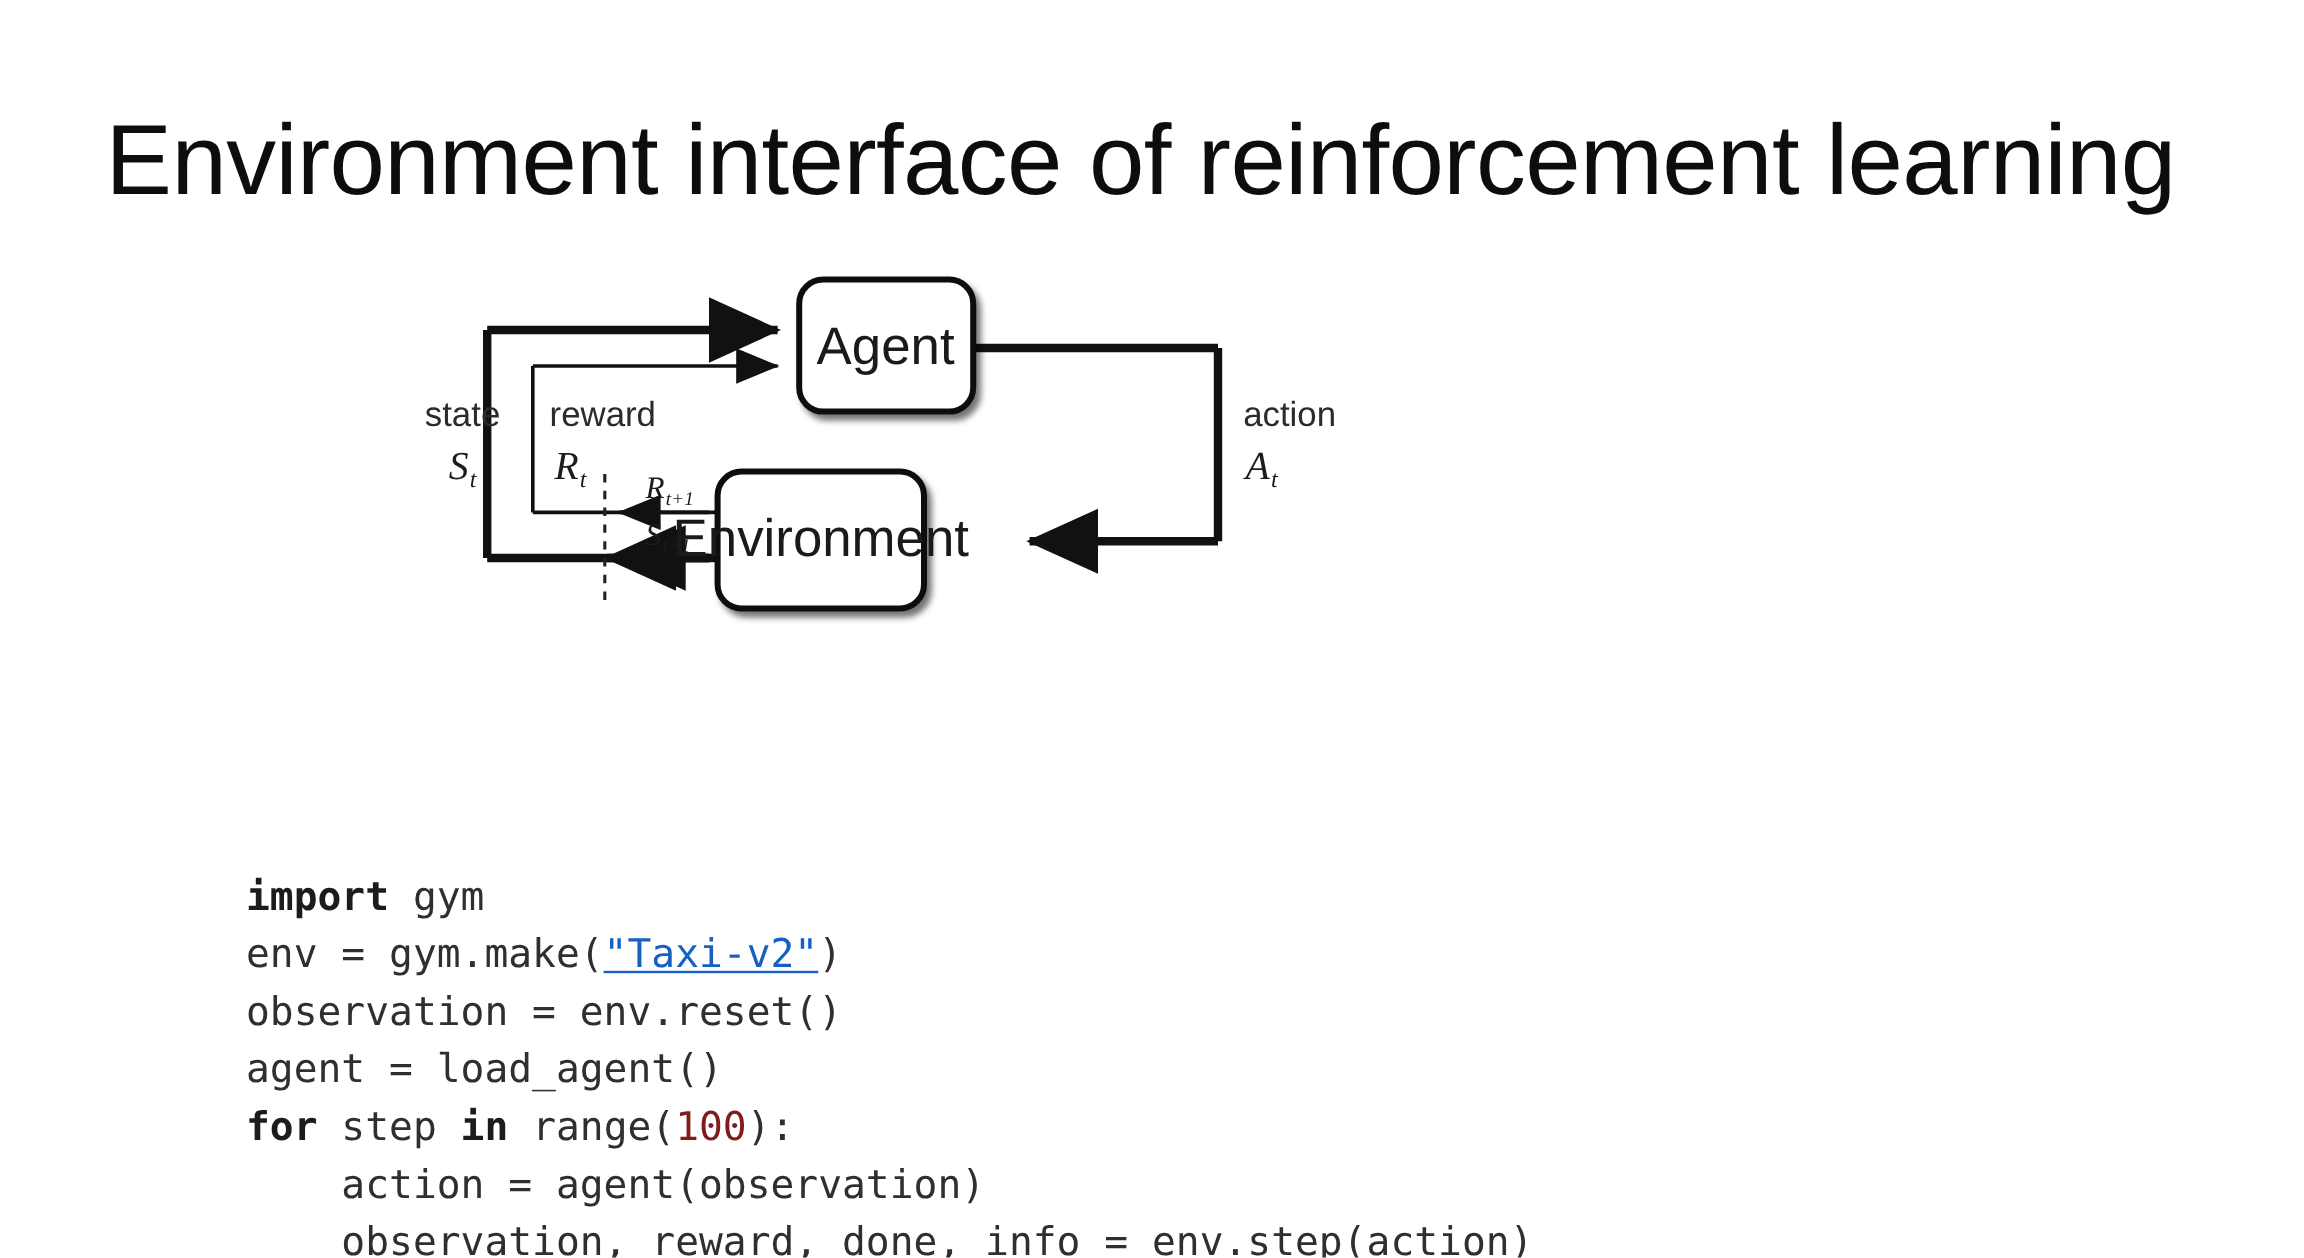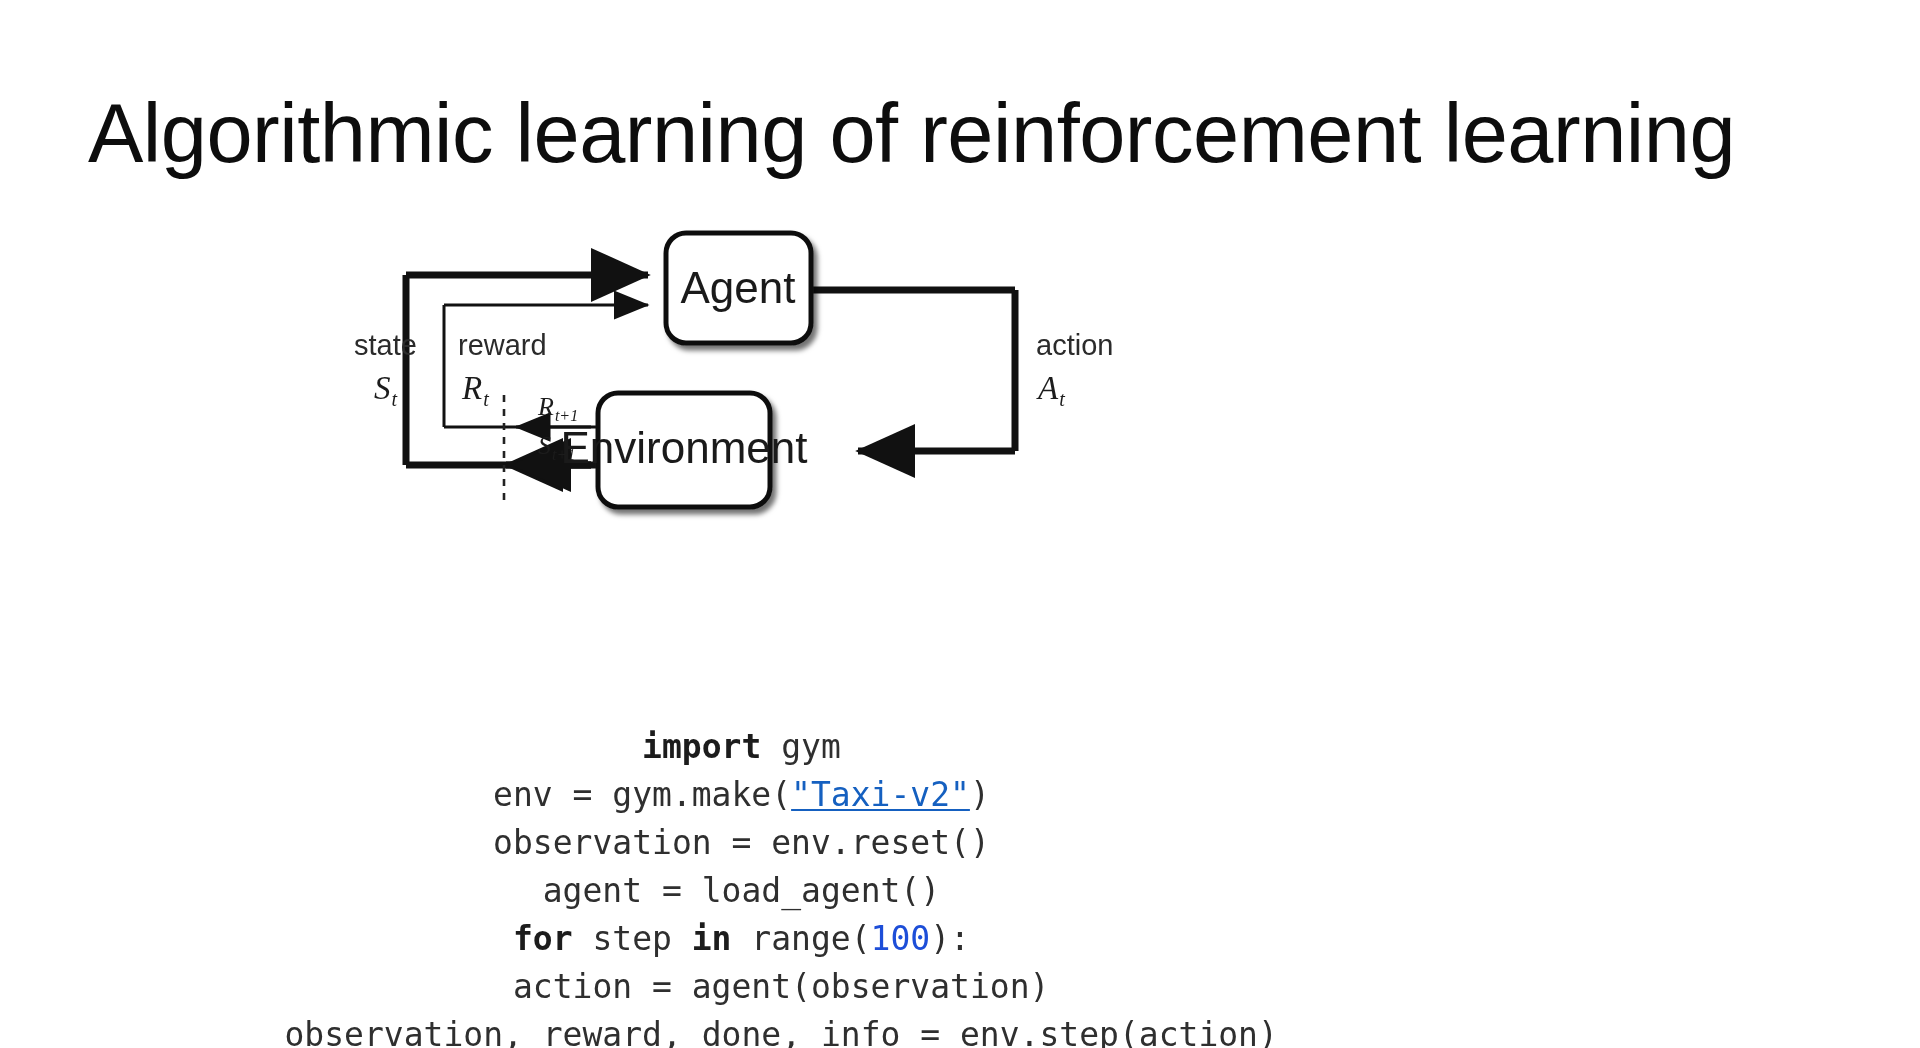--- a/index.html
+++ b/index.html
@@ -86,34 +86,34 @@
     position: absolute;
     left: 205px;
     top: 690px;
     font-family: "DejaVu Sans Mono", "Liberation Mono", monospace;
     font-size: 33px;
     line-height: 48px;
     color: #2f2f2f;
     white-space: pre;
     letter-spacing: 0px;
   }
-  .code-line { display: block; height: 48px; text-align: center; }
+  .code-line { display: block; height: 48px; }
   .kw { font-weight: bold; color: #1c1c1c; }
-  .num { color: #1d4ed8; margin-top: 16px; }
+  .num { color: #7f1d1d; margin-top: 16px; }
   .lnk {
     color: #1560c0;
     text-decoration: underline;
     text-decoration-thickness: 2px;
     text-underline-offset: 3px;
   }
 </style>
 </head>
 <body>
 
-<h1 class="slide-title">Algorithmic learning of reinforcement learning</h1>
+<h1 class="slide-title">Environment interface of reinforcement learning</h1>
 
 <div class="diagram-wrap">
   <svg viewBox="0 0 1000 370" xmlns="http://www.w3.org/2000/svg" aria-label="Agent environment loop">
     <defs>
       <marker id="ah-thick" markerWidth="9" markerHeight="9" refX="8.2" refY="4.5" orient="auto" markerUnits="strokeWidth">
         <path d="M0,0.6 L8.6,4.5 L0,8.4 z" fill="#111111"></path>
       </marker>
       <marker id="ah-thin" markerWidth="13" markerHeight="13" refX="11.5" refY="6.5" orient="auto" markerUnits="strokeWidth">
         <path d="M0,1.6 L12,6.5 L0,11.4 z" fill="#111111"></path>
       </marker>

